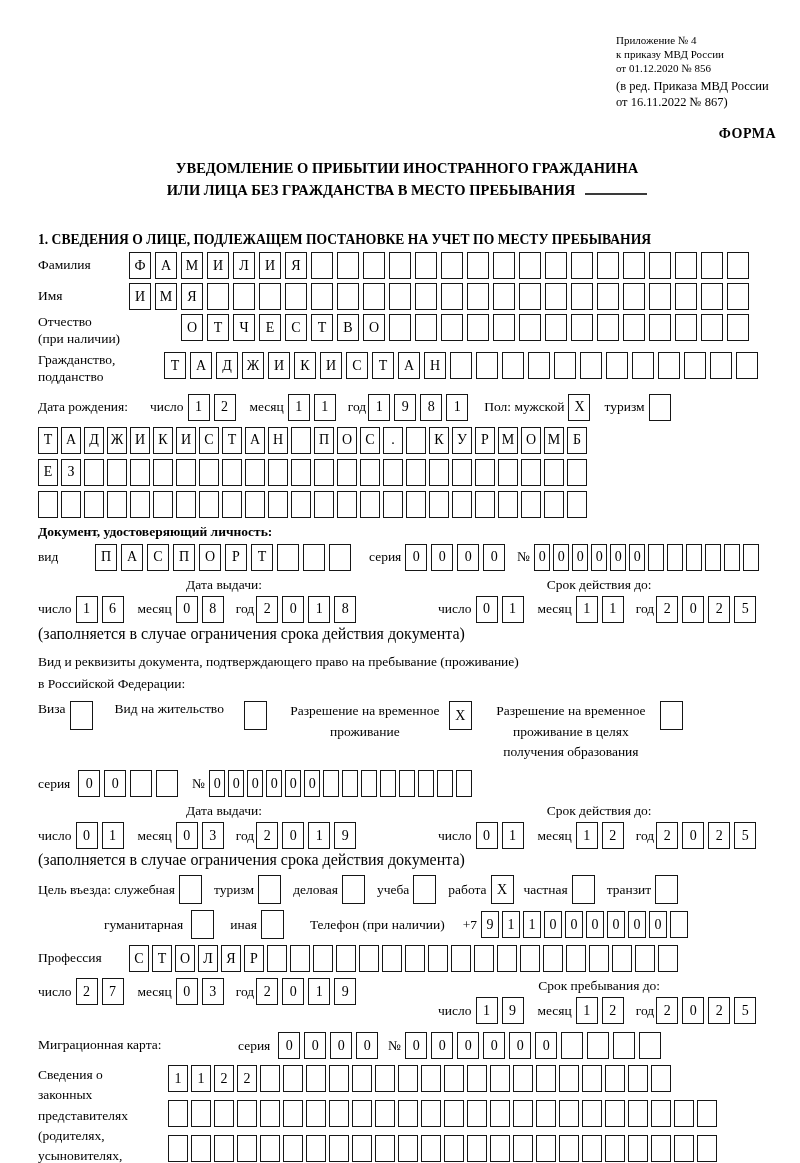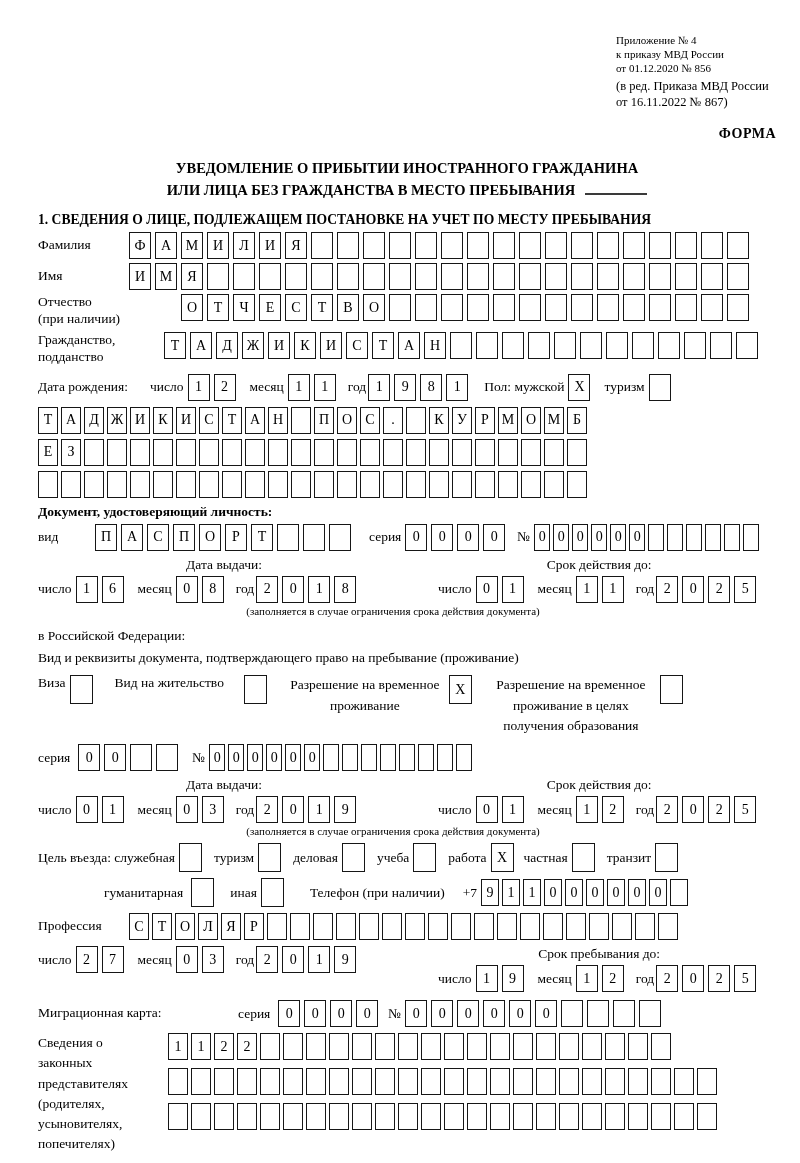--- a/index.html
+++ b/index.html
@@ -4,40 +4,40 @@
 <style>
   html,body{margin:0;padding:0;background:#fff;}
   body{width:800px;height:1163px;overflow:hidden;color:#000;
        font-family:"Liberation Serif","DejaVu Serif",serif;font-size:13.5px;}
   .page{padding:34px 24px 0 38px;}
   .hdr-block{margin-left:578px;line-height:1.25;font-size:11px;}
   .hdr-rev{margin-left:578px;line-height:1.22;font-size:12.5px;margin-top:4px;}
   .form-word{text-align:right;font-weight:bold;margin-top:16px;font-size:14px;letter-spacing:.5px;}
   .title{text-align:center;font-weight:bold;font-size:14.5px;line-height:1.5;margin-top:16px;}
   .blank{display:inline-block;width:62px;border-bottom:2px solid #3a3a3a;height:.9em;margin-left:10px;}
-  .sec{font-weight:bold;font-size:13.6px;margin-top:11px;}
+  .sec{font-weight:bold;font-size:13.6px;margin-top:31px;}
   .row{display:flex;align-items:flex-start;margin-top:4px;}
   .ac{align-items:center;}
   .lbl{flex:none;line-height:1.25;}
   .t{flex:none;margin-right:4px;white-space:nowrap;}
   .boxes{display:flex;flex:none;}
   .cell{box-sizing:content-box;width:20px;height:25px;border:1.5px solid #161616;margin-right:4px;
         display:flex;align-items:center;justify-content:center;font-size:14px;background:#fff;}
   .sm .cell{width:14px;margin-right:3px;}
   .mr .cell{width:18px;margin-right:3px;}
   .ph .cell{width:16px;margin-right:3px;}
   .cb .cell{width:21px;height:27px;}
   .col{display:flex;flex-direction:column;gap:5px;}
   .col8{display:flex;flex-direction:column;gap:8px;}
   .subhead{font-weight:bold;margin-top:6px;font-size:13.5px;}
   .dates{display:flex;margin-top:6px;}
   .dhalf{flex:none;}
   .dcap{text-align:center;margin-bottom:3px;}
   .drow{display:flex;align-items:center;}
-  .note-r{text-align:center;padding-right:28px;font-size:11px;margin-top:2px;}
+  .note-r{text-align:left;padding-right:28px;font-size:16px;margin-top:2px;}
   .para{margin-top:8px;line-height:1.65;}
   .cblock{text-align:center;line-height:1.5;flex:none;}
 </style>
 </head>
 <body>
 
 <div class="page">
 
   <div class="hdr-block">
     <div>Приложение № 4</div>
@@ -374,22 +374,22 @@
             <span class="cell">0</span>
             <span class="cell">2</span>
             <span class="cell">5</span>
           </div>
       </div>
     </div>
   </div>
   <div class="note-r">(заполняется в случае ограничения срока действия документа)</div>
 
   <div class="para">
+    <div>Вид и реквизиты документа, подтверждающего право на пребывание (проживание)</div>
     <div>в Российской Федерации:</div>
-    <div>Вид и реквизиты документа, подтверждающего право на пребывание (проживание)</div>
   </div>
 
   <div class="row" style="margin-top:6px">
     <span class="t">Виза</span>
     <div class="boxes cb">
         <span class="cell"></span>
       </div>
     <span class="t" style="margin-left:18px">Вид на жительство</span>
     <div class="boxes cb" style="margin-left:16px">
         <span class="cell"></span>

